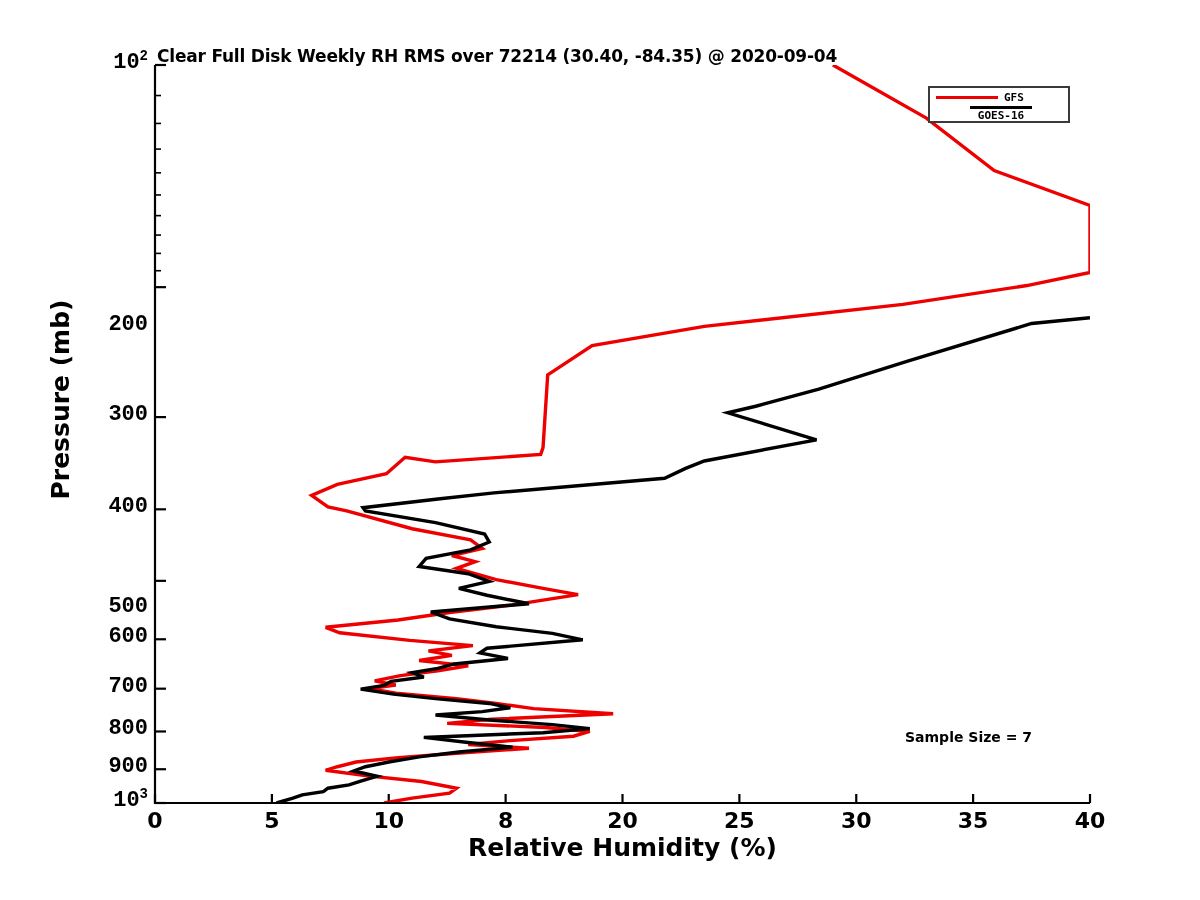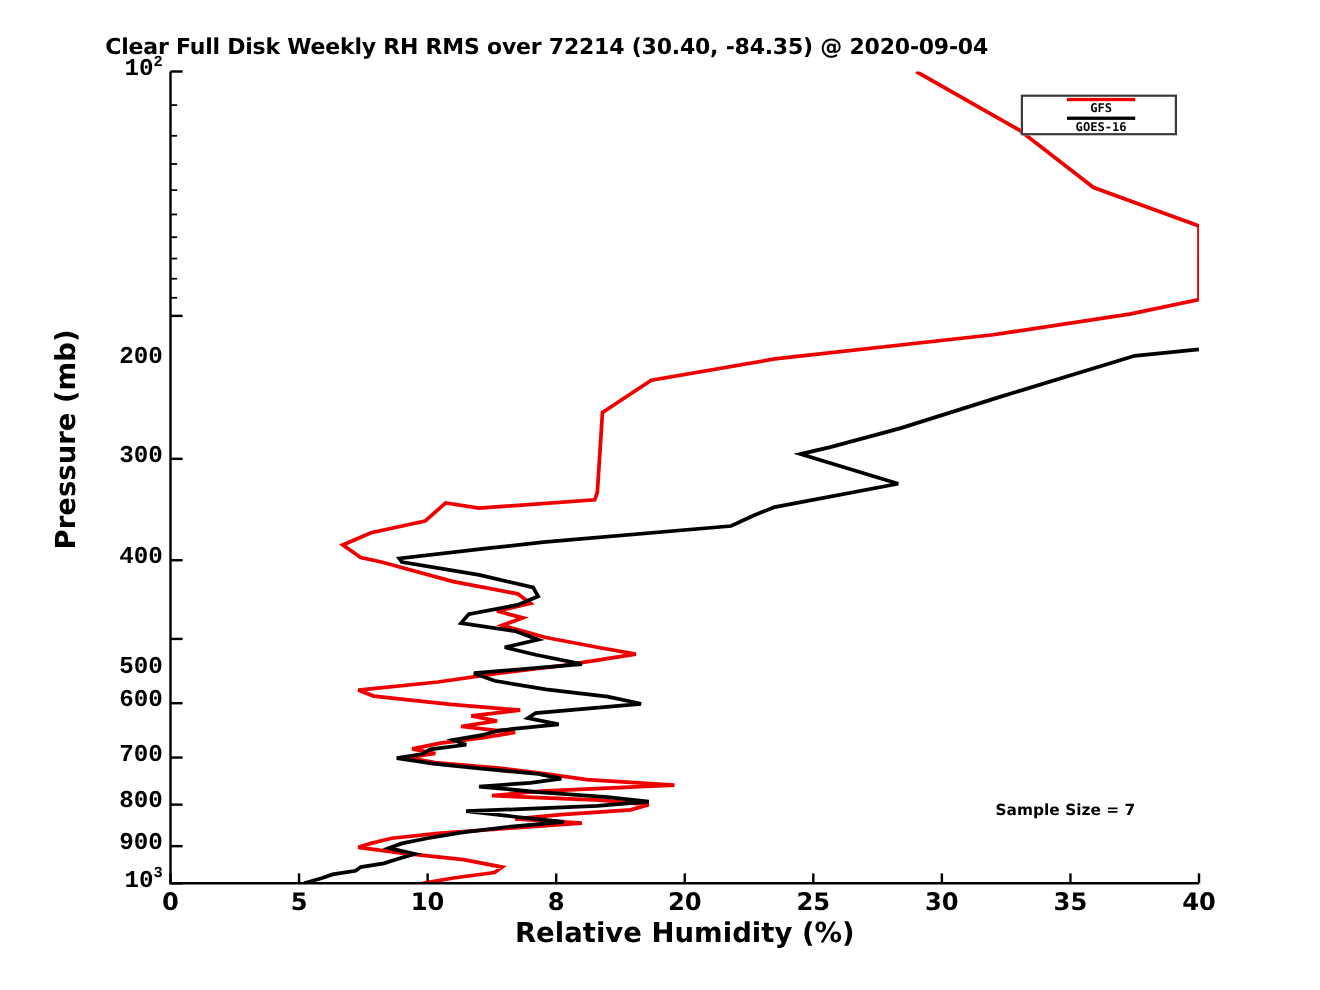--- a/index.html
+++ b/index.html
@@ -16,25 +16,25 @@
   }
   #figure {
     position: absolute;
     left: 0; top: 0;
     width: 1200px;
     height: 900px;
   }
   .plot-title {
     position: absolute;
     left: 0;
-    top: 30px;
+    top: 46px;
     width: 994px;
     text-align: center;
     font-family: "DejaVu Sans", sans-serif;
-    font-size: 20px;
+    font-size: 17px;
     font-weight: bold;
     color: #000000;
     letter-spacing: -0.2px;
     white-space: nowrap;
   }
   .axis-label-x {
     position: absolute;
     left: 155px;
     top: 833px;
     width: 935px;
@@ -110,21 +110,21 @@
     box-sizing: border-box;
   }
   .legend-row {
     position: absolute;
     left: 0;
     width: 142px;
     height: 17px;
     display: flex;
     align-items: center;
   }
-  .legend-row.r0 { top: 1px; flex-direction: column; }
+  .legend-row.r0 { top: 1px; }
   .legend-row.r1 { top: 18px; flex-direction: column; }
   .legend-swatch {
     width: 62px;
     height: 3px;
     margin-left: 6px;
     margin-right: 6px;
   }
   .legend-text {
     font-size: 11px;
     font-weight: bold;

